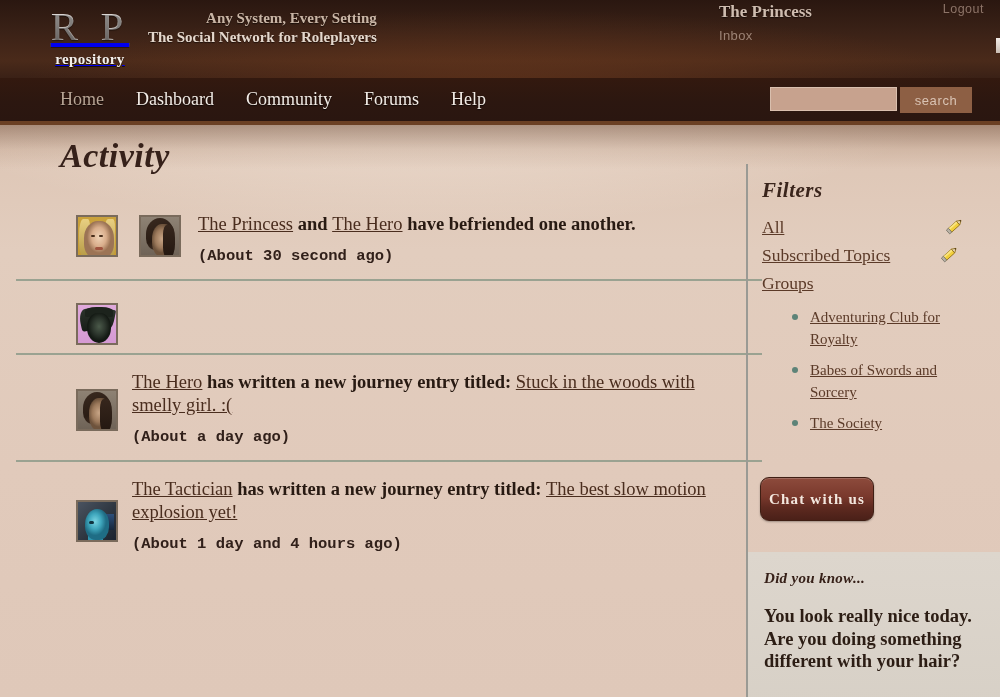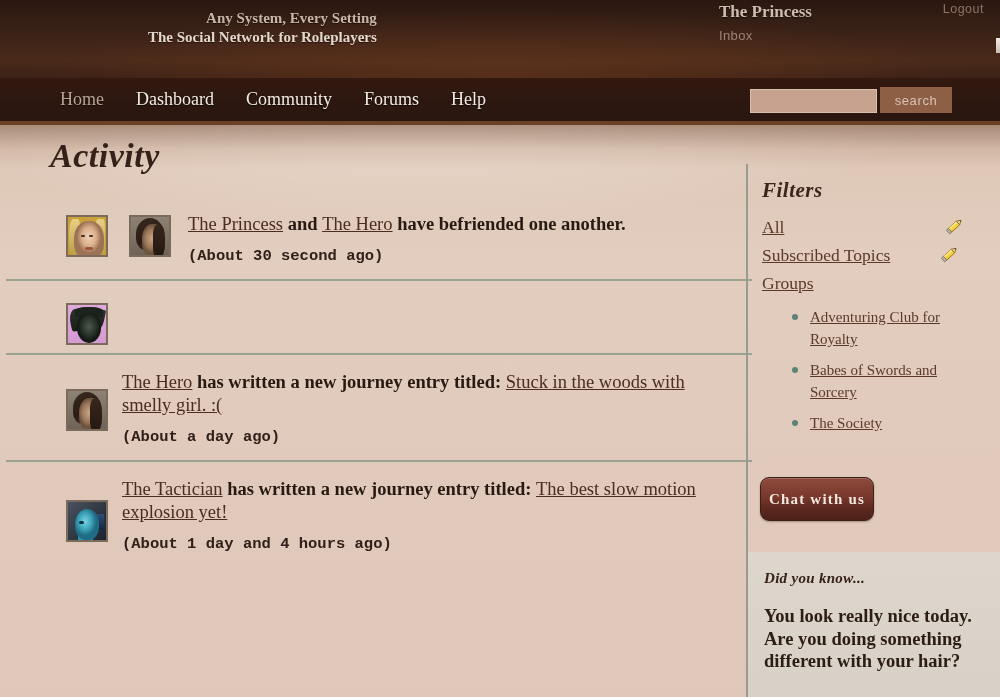--- a/index.html
+++ b/index.html
@@ -139,24 +139,24 @@
     text-decoration: none;
     padding: 0 16px;
     line-height: 43px;
     text-shadow: 0 1px 1px rgba(0,0,0,0.7);
     white-space: nowrap;
   }
   .nav-link.muted { color: #b9a595; }
 
   .search-wrap {
     position: absolute;
-    right: 48px;
+    right: 28px;
     top: 9px;
     display: flex;
-    align-items: flex-end;
+    align-items: flex-start;
   }
   .search-input {
     width: 127px;
     height: 24px;
     background: #c7a28e;
     border: 1px solid #d9bfae;
     outline: none;
     font-family: "Liberation Sans", sans-serif;
     font-size: 12px;
     color: #40251a;
@@ -188,21 +188,21 @@
   .top-shade {
     position: absolute;
     left: 0; top: 0; width: 1000px; height: 44px;
     background: linear-gradient(180deg, rgba(84,46,24,0.40) 0%, rgba(120,75,45,0.12) 55%, rgba(160,110,70,0) 100%);
     pointer-events: none;
   }
 
   
   .main-col {
     position: absolute;
-    left: 6px; top: 0;
+    left: 16px; top: 0;
     width: 619px;
     height: 572px;
   }
   .page-title {
     position: absolute;
     left: 44px;
     top: 12px;
     font-family: "Liberation Serif", serif;
     font-size: 34px;
     font-style: italic;
@@ -456,20 +456,24 @@
     line-height: 22.5px;
     font-weight: bold;
     color: #2c1d14;
   }
 </style>
 </head>
 <body>
 
 <div class="site-header">
   <div class="header-inner">
+    <a class="logo-block" href="#">
+      <div class="logo-rp">R P</div>
+      <div class="logo-sub">repository</div>
+    </a>
     <div class="tagline">
       <div class="l1">Any System, Every Setting</div>
       <div class="l2">The Social Network for Roleplayers</div>
     </div>
     <div class="user-block">
       <div class="user-name">The Princess</div>
       <a class="user-inbox" href="#">Inbox</a>
     </div>
     <a class="logout-link" href="#">Logout</a>
     <div class="edge-sliver"></div>

